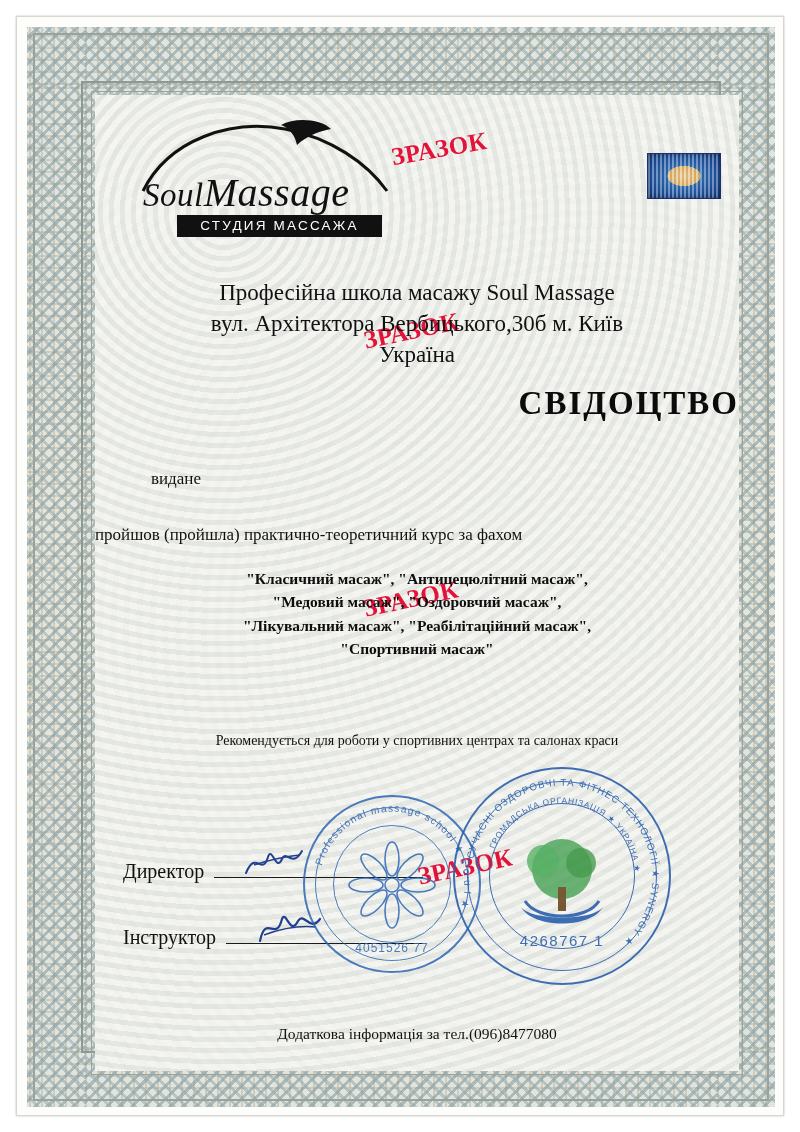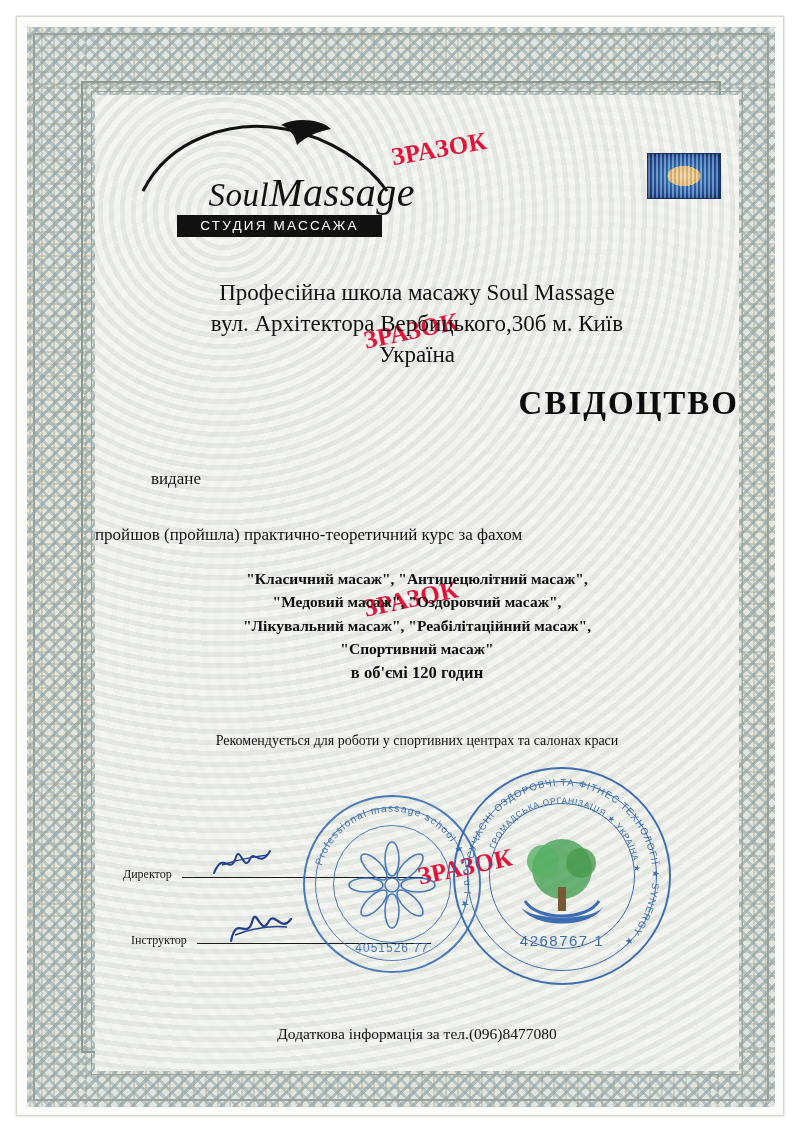--- a/index.html
+++ b/index.html
@@ -122,21 +122,21 @@
   .logo-swoosh {
     position: absolute;
     left: 0; top: 0;
     width: 280px; height: 78px;
   }
   .logo-word {
     position: absolute;
     left: 8px;
     top: 52px;
     width: 272px;
-    text-align: right;
+    text-align: left;
     font-family: "Liberation Serif", serif;
     font-size: 35px;
     letter-spacing: .5px;
     color: #111;
   }
   .logo-word .soul {
     font-style: italic;
     font-size: 33px;
   }
   .logo-word .massage {
@@ -271,23 +271,23 @@
 
   
   .sig {
     position: absolute;
     left: 28px;
     display: flex;
     align-items: baseline;
     width: 300px;
   }
   .sig-director { top: 762px; }
-  .sig-instructor { top: 828px; margin-left: 8px; }
+  .sig-instructor { top: 828px; }
   .sig-label {
-    font-size: 12px;
+    font-size: 20px;
     color: #111;
     white-space: nowrap;
   }
   .sig-line {
     flex: 1;
     margin-left: 10px;
     border-bottom: 1.4px solid #1a1a1a;
     height: 20px;
     position: relative;
   }
@@ -442,21 +442,20 @@
         <div class="issued-label">видане</div>
       </div>
 
       <div class="course-lead">пройшов (пройшла) практично-теоретичний курс за фахом</div>
       <div class="course-list">
         <div>"Класичний масаж",  "Антицецюлітний масаж",</div>
         <div>"Медовий масаж",  "Оздоровчий масаж",</div>
         <div>"Лікувальний масаж",  "Реабілітаційний масаж",</div>
         <div>"Спортивний масаж"</div>
       </div>
-      <div class="volume">в об'ємі 120 годин</div>
 
       <div class="recommend">Рекомендується для роботи у спортивних центрах та салонах краси</div>
 
       <div class="sig sig-director">
         <div class="sig-label">Директор</div>
         <div class="sig-line">
           <svg class="scribble" viewBox="0 0 70 38">
             <path d="M4,30 C14,6 20,34 26,14 C30,2 34,30 40,16 C44,6 50,26 60,8" fill="none" stroke="#23408e" stroke-width="2" stroke-linecap="round"></path>
             <path d="M12,22 C24,18 40,14 58,12" fill="none" stroke="#23408e" stroke-width="1.4"></path>
           </svg>

